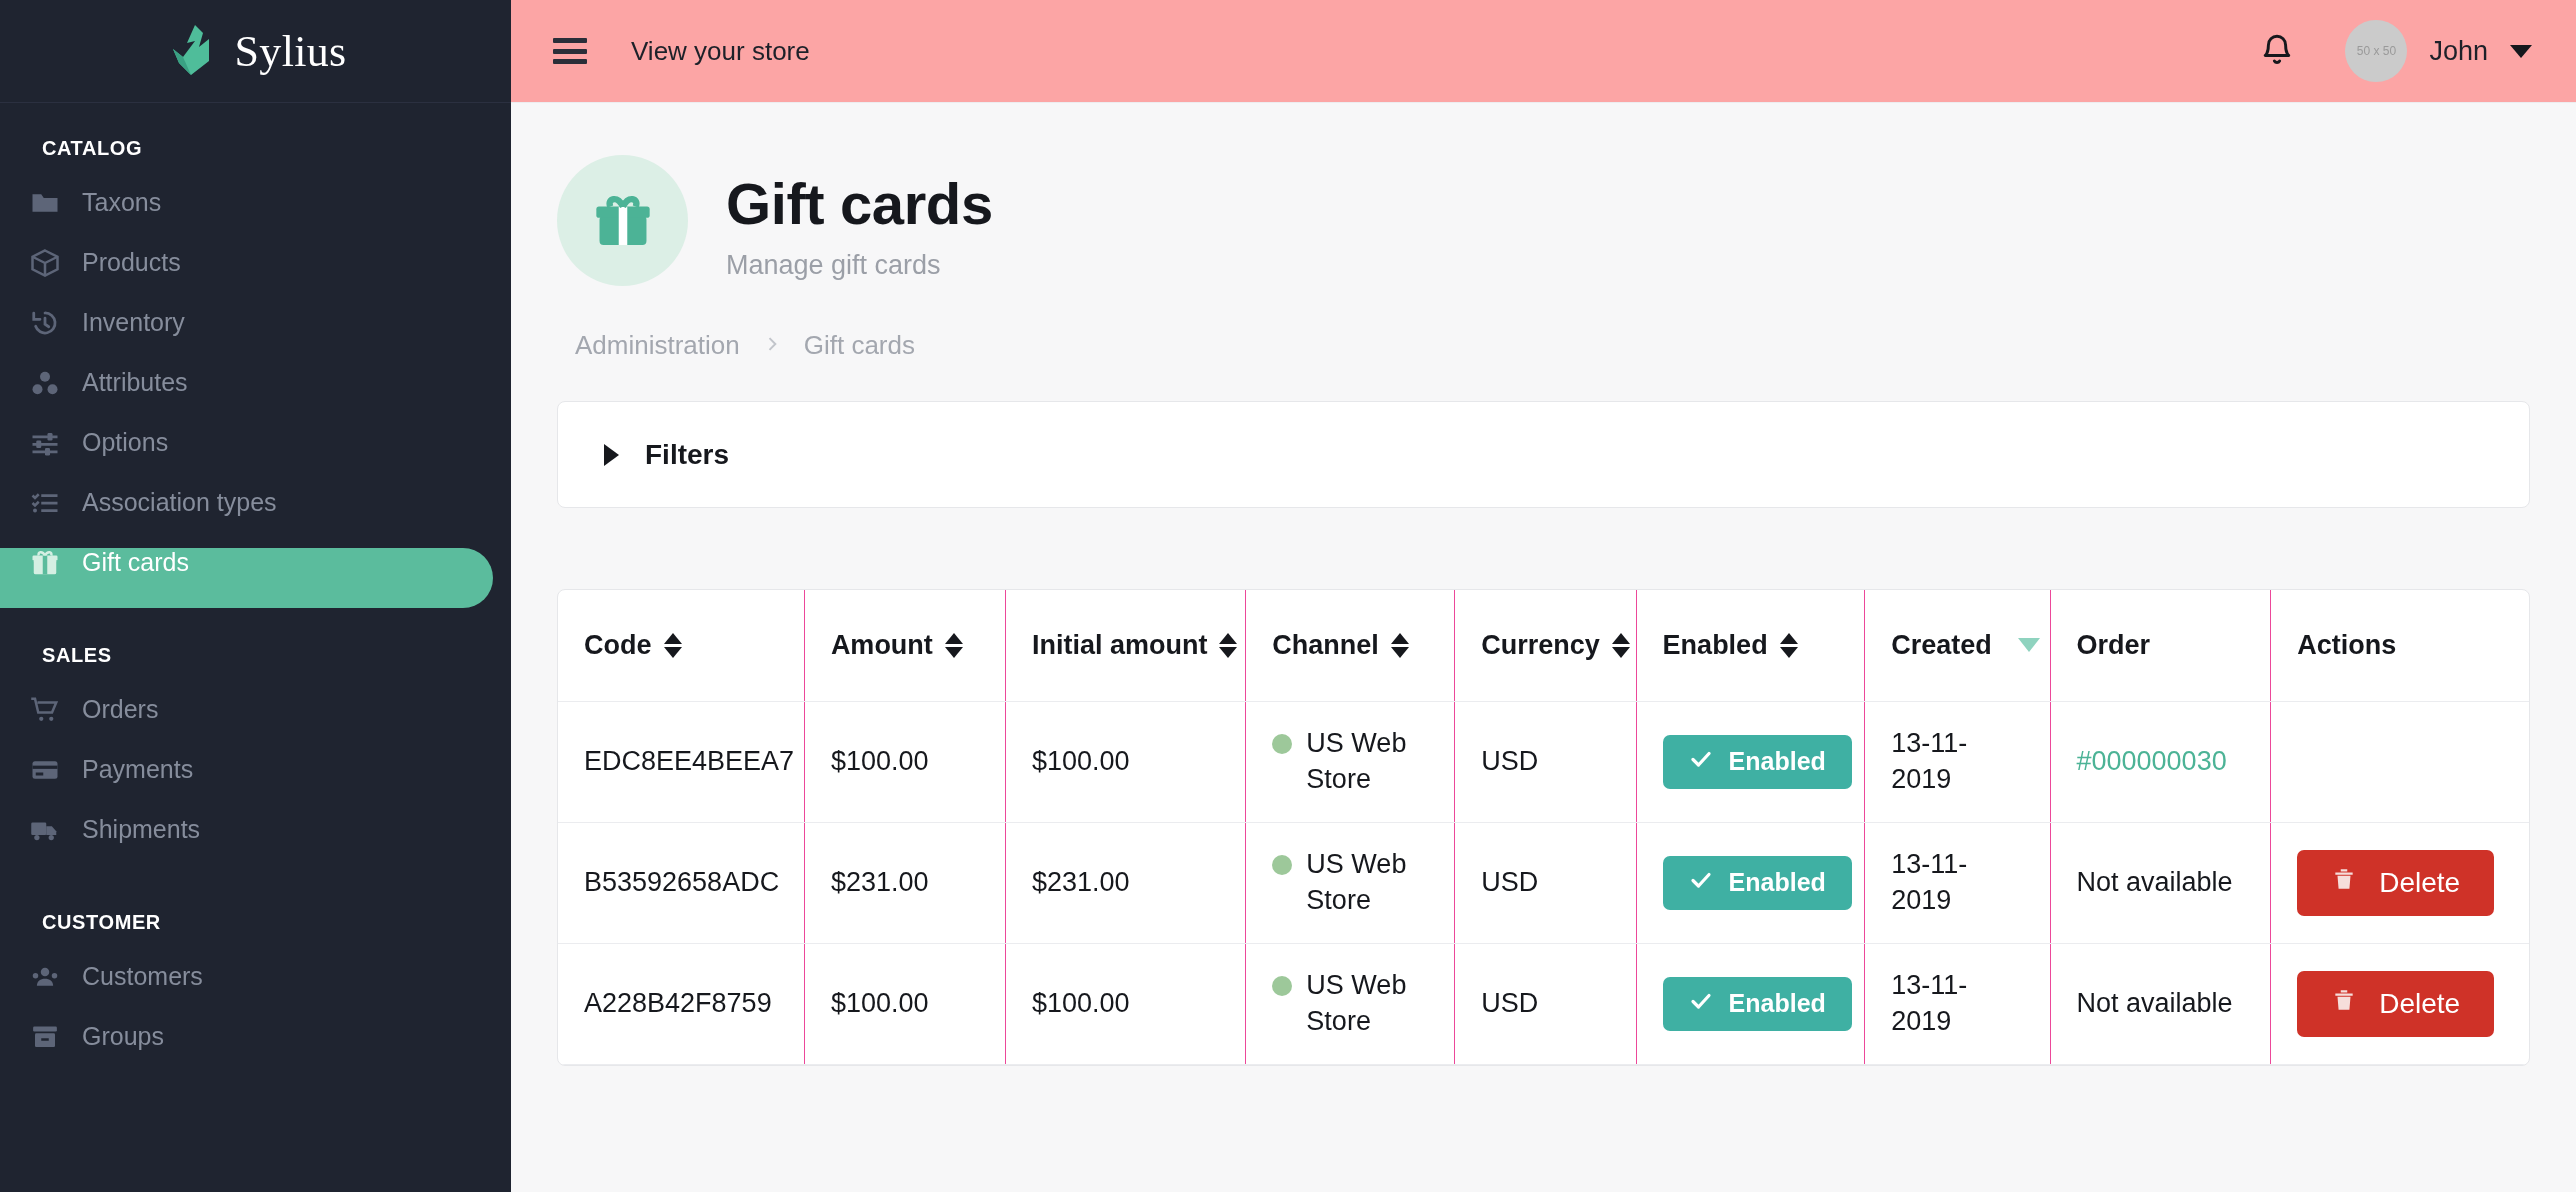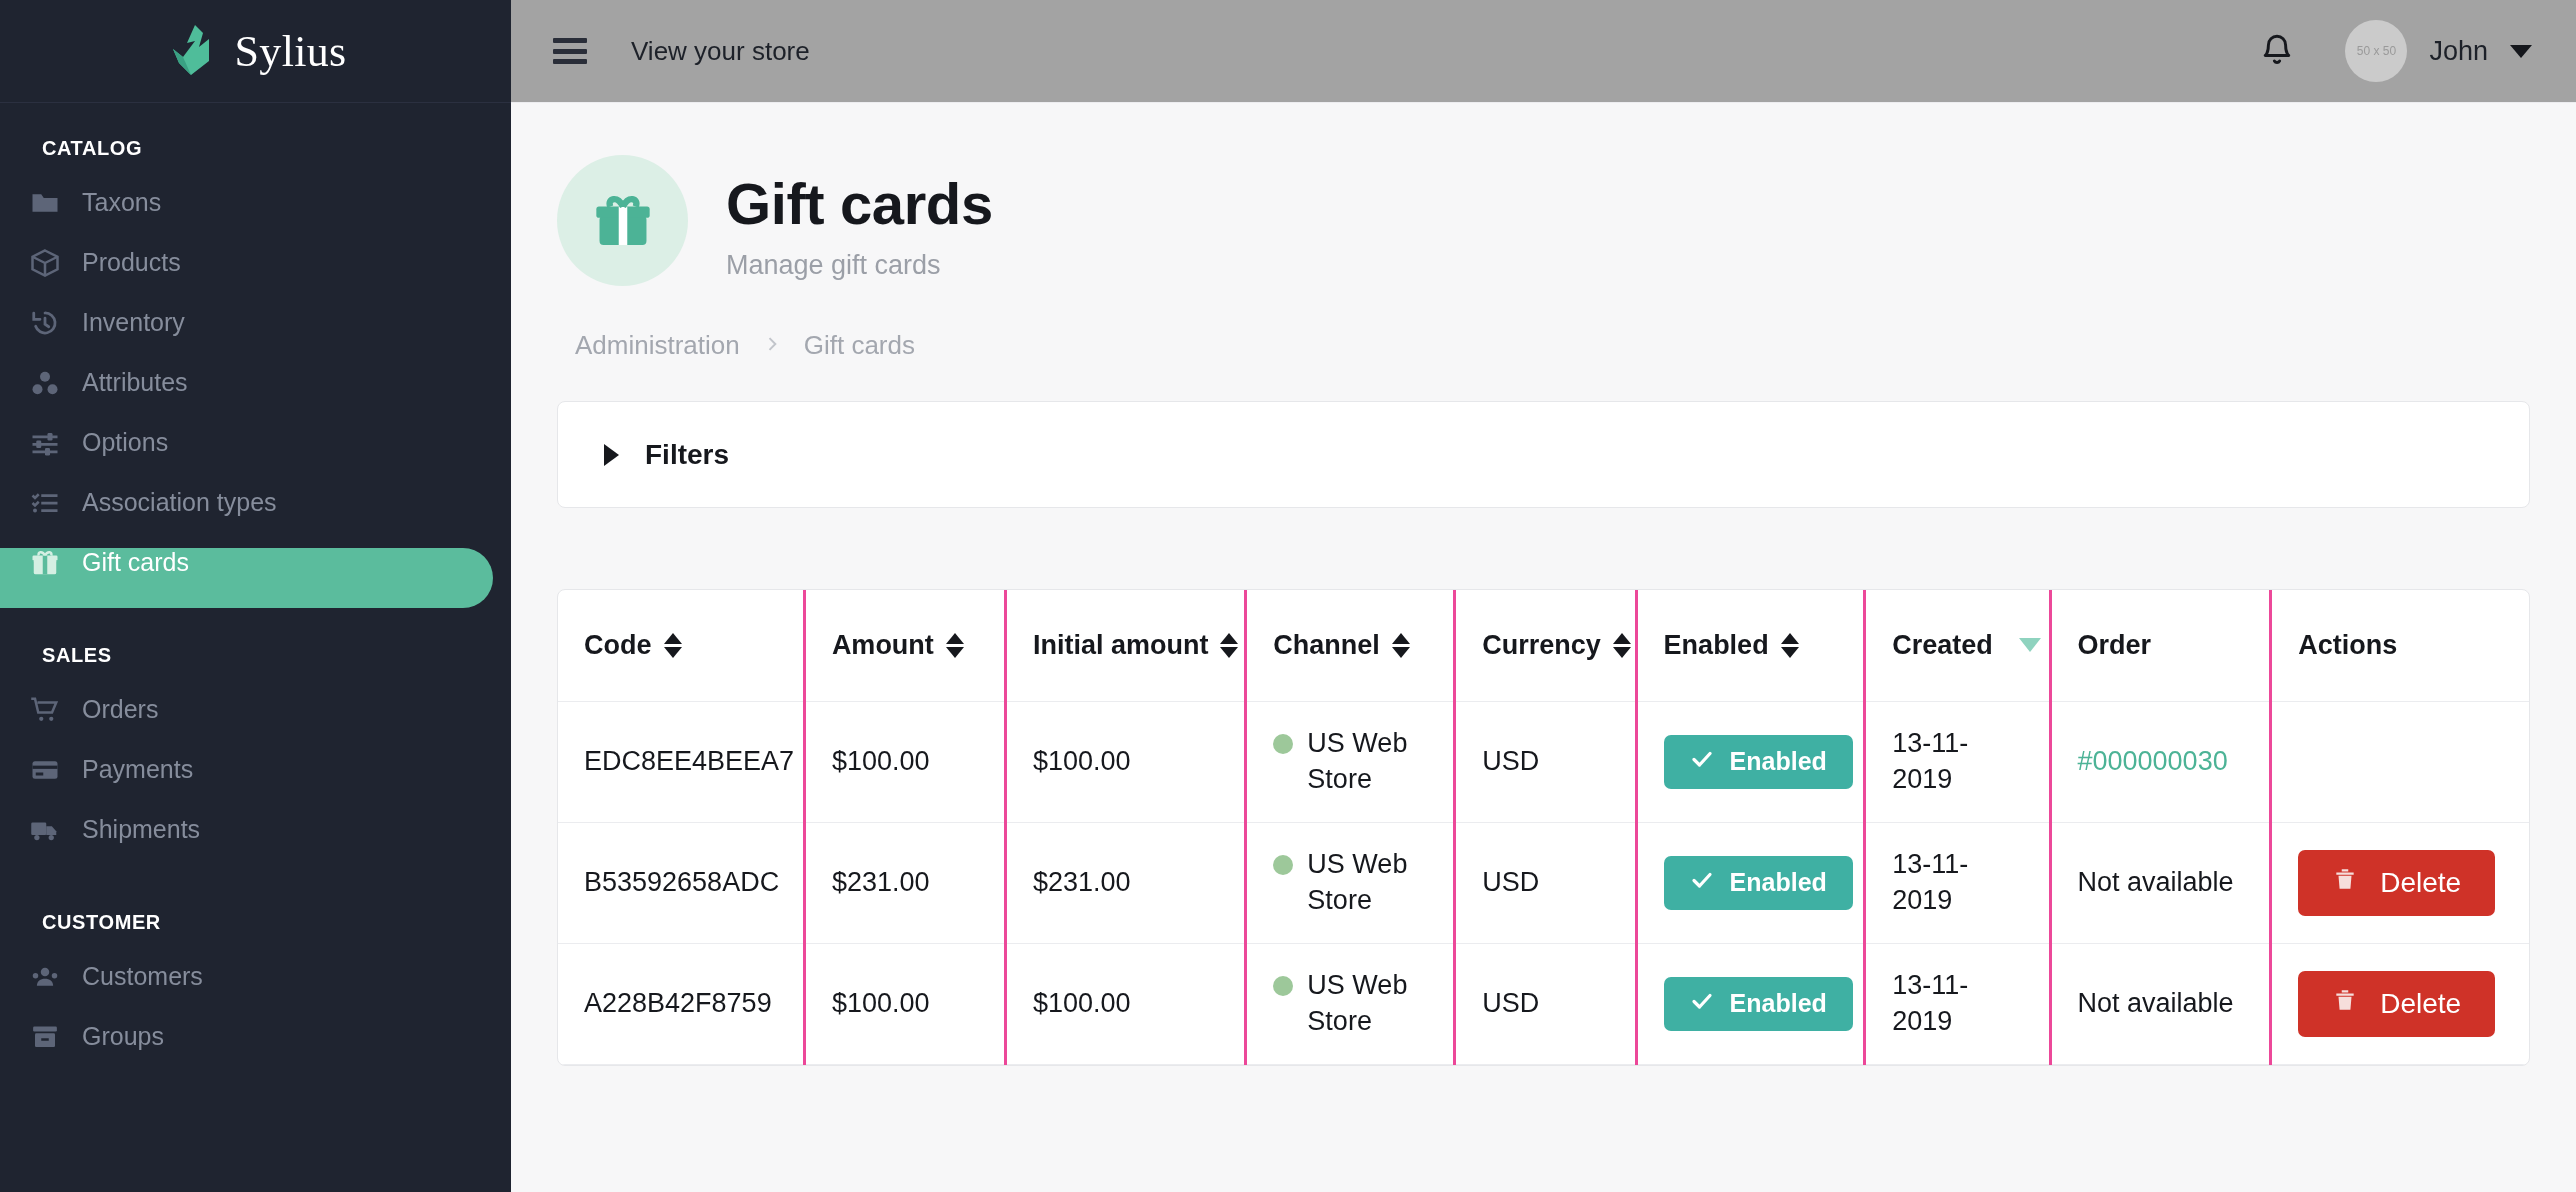--- a/index.html
+++ b/index.html
@@ -62,21 +62,21 @@
     background: #5bbc9d;
     color: #ffffff;
   }
   .nav-item.active .ico svg { fill: #d5efe3; }
 
   
   .main { flex: 1; height: 1193px; display: flex; flex-direction: column; background: #f7f7f8; }
 
   .topbar {
     height: 103px; min-height: 103px;
-    background: #a3a3a3;
+    background: #fca5a5;
     display: flex; align-items: center;
     padding: 0 44px 0 42px;
     border-bottom: 1px solid #ededf0;
   }
   .hamburger { width: 34px; height: 26px; display:flex; flex-direction: column; justify-content: space-between; cursor: pointer; }
   .hamburger span { display:block; height: 5px; background:#2a2e39; border-radius: 1px; }
   .view-store {
     margin-left: 44px;
     font-size: 26px;
     color: #1d2129;
@@ -147,21 +147,21 @@
   }
   .filters-card { height: 107px; display: flex; align-items: center; padding-left: 46px; }
   .filters-toggle { display: flex; align-items: center; gap: 26px; cursor: pointer; }
   .tri-right { width:0;height:0;border-top:11px solid transparent;border-bottom:11px solid transparent;border-left:15px solid #16181d; }
   .filters-label { font-size: 28px; font-weight: bold; color: #16181d; }
 
   
   .table-card { margin-top: 81px; overflow: hidden; }
   table { width: 100%; border-collapse: collapse; table-layout: fixed; }
   th, td {
-    border-right: 3px solid #ec4899;
+    border-right: 1px solid #ec4899;
     border-bottom: 1px solid #ebecef;
     text-align: left;
     padding: 0 26px;
     vertical-align: middle;
   }
   th:last-child, td:last-child { border-right: none; }
   thead th { height: 111px; font-size: 27px; font-weight: bold; color: #16181d; white-space: nowrap; }
   .th-inner { display: inline-flex; align-items: center; gap: 12px; cursor: pointer; }
   .sort-both { display:inline-flex; flex-direction: column; gap: 3px; }
   .sort-both i { display:block; width:0;height:0; }

